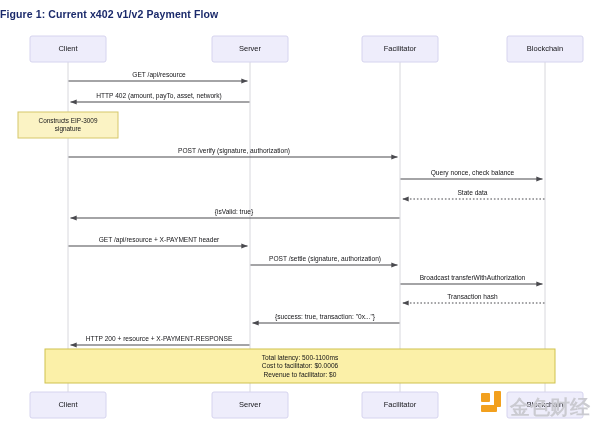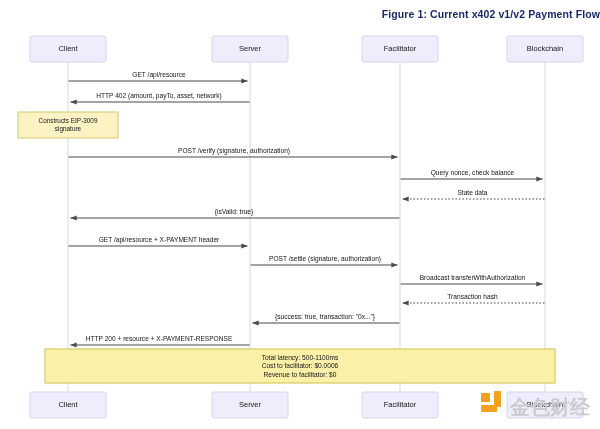--- a/index.html
+++ b/index.html
@@ -17,21 +17,21 @@
     position: relative;
     width: 600px;
     height: 429px;
     background: #ffffff;
   }
   .fig-title {
     position: absolute;
     left: 0;
     top: 8px;
     width: 600px;
-    text-align: right;
+    text-align: left;
     font-size: 10.5px;
     font-weight: bold;
     color: #1b2a6b;
     letter-spacing: 0.1px;
   }
   svg.diagram {
     position: absolute;
     left: 0;
     top: 0;
     width: 600px;

